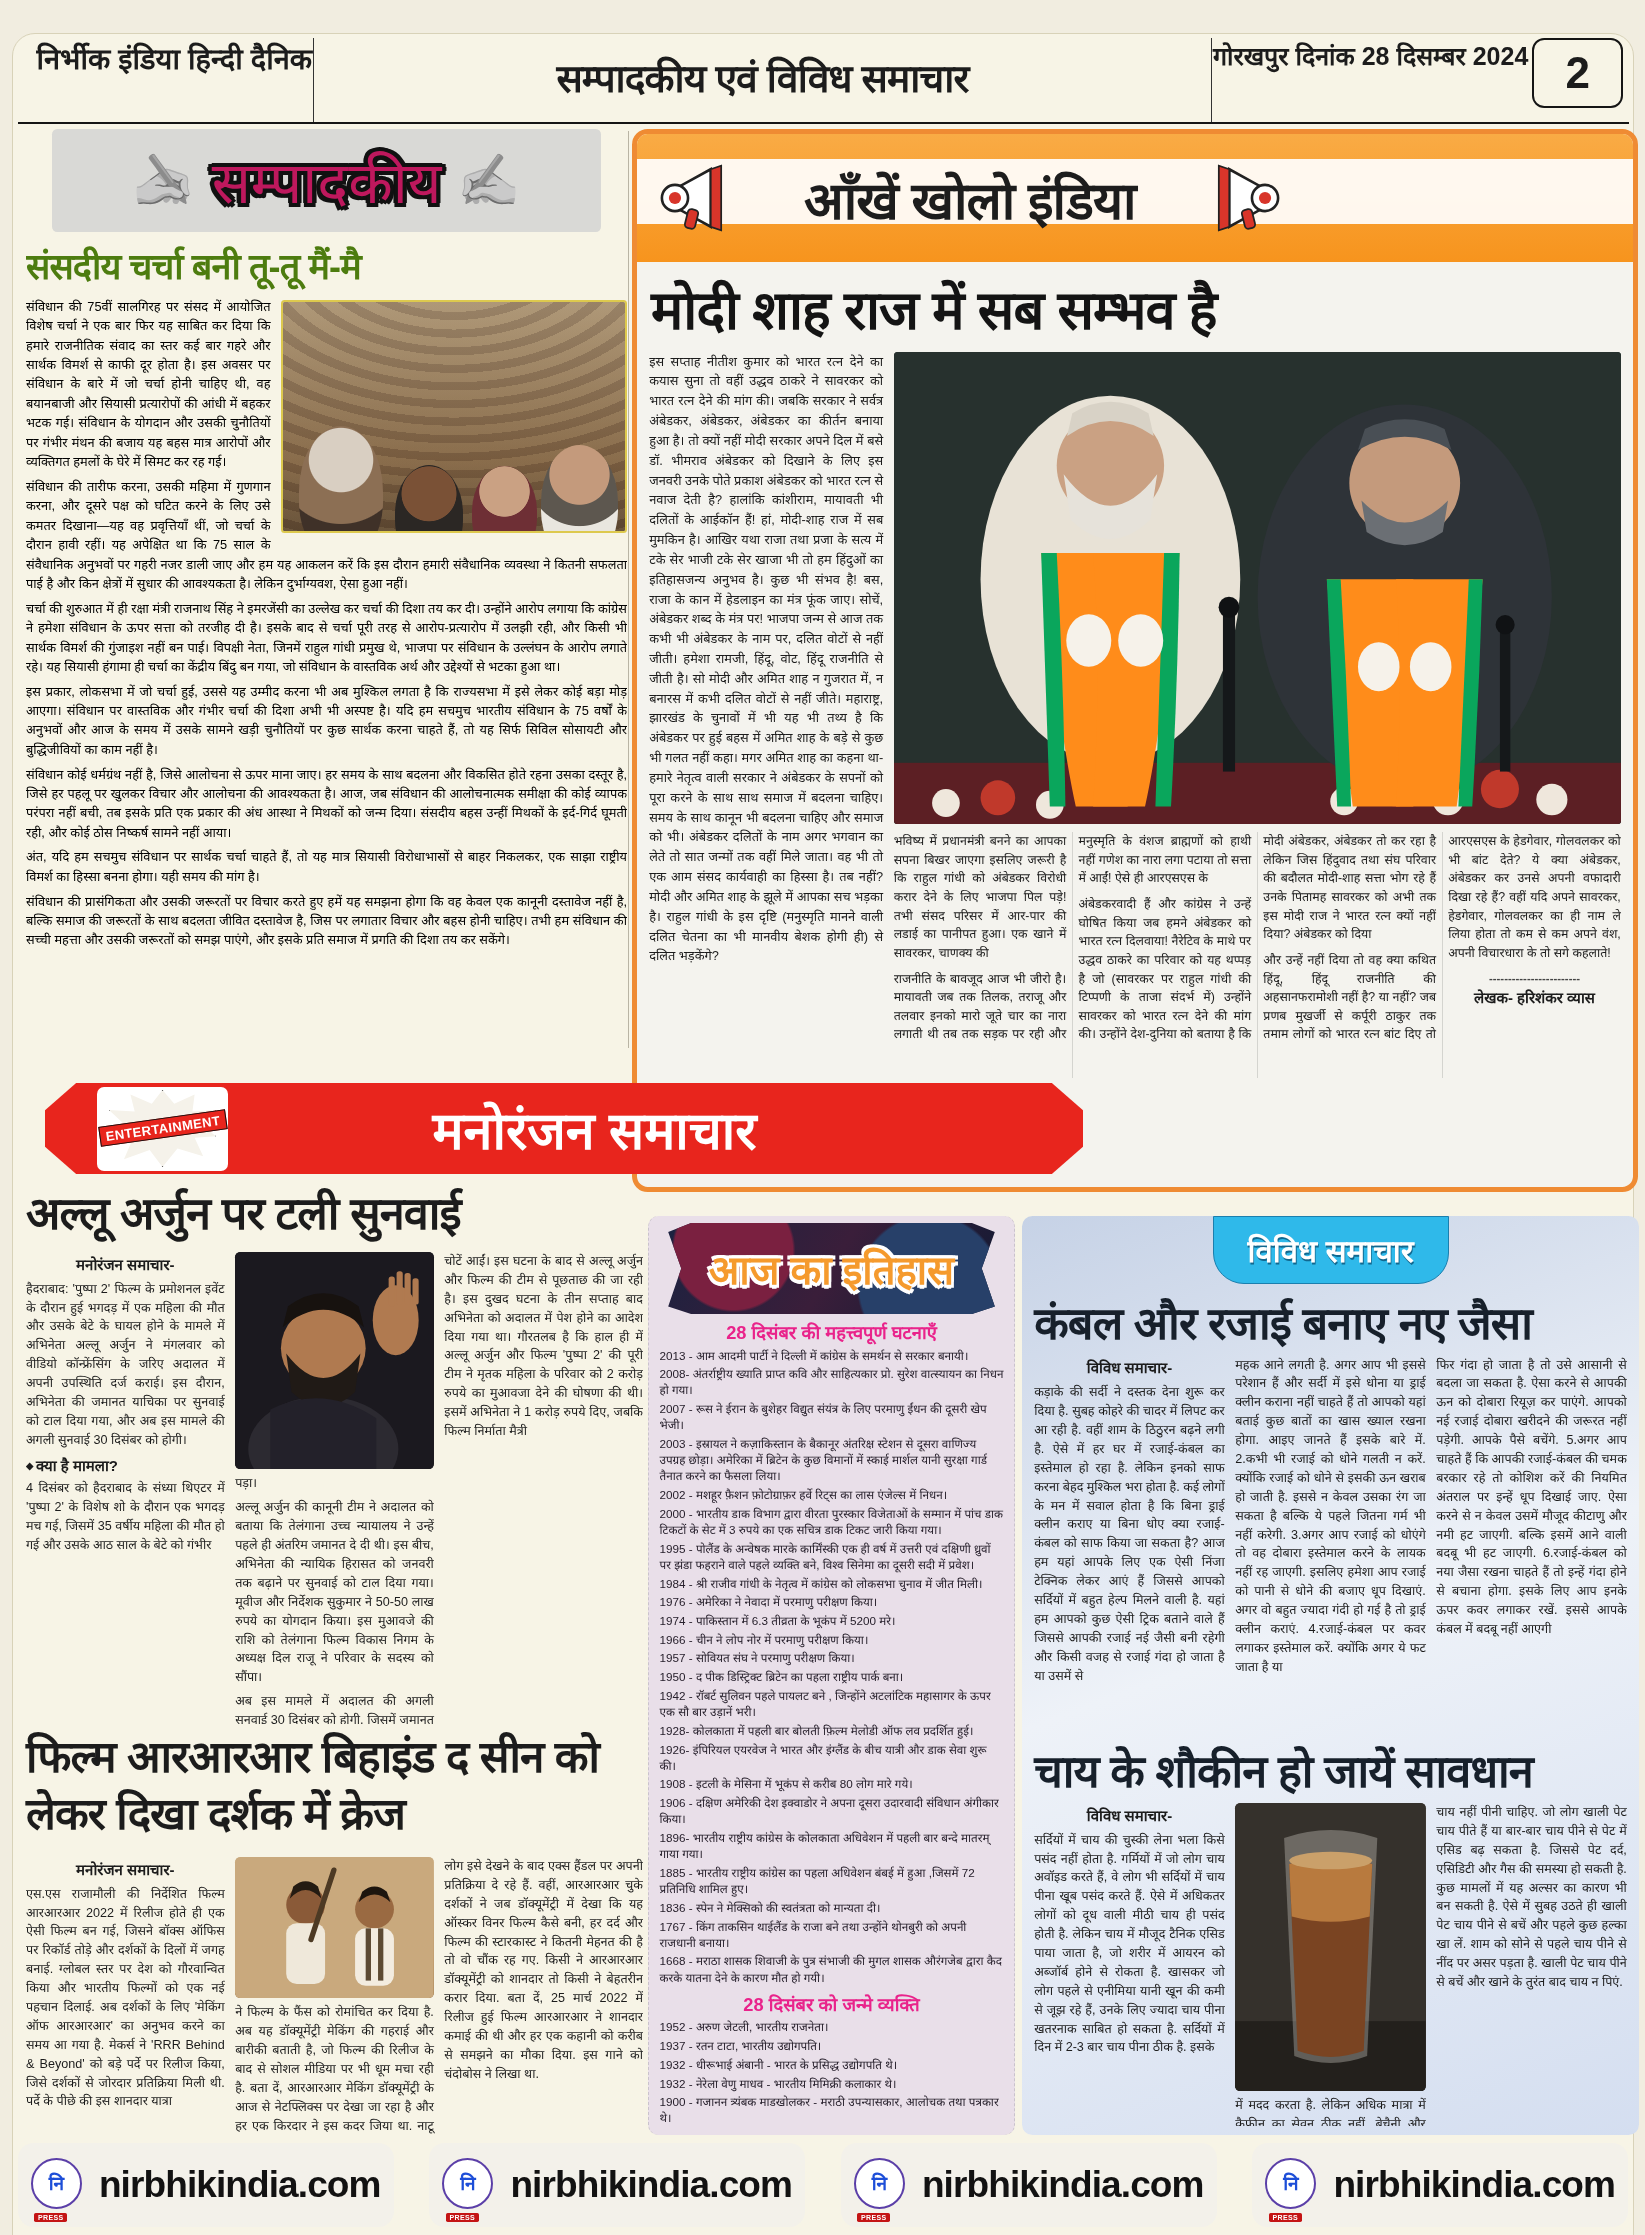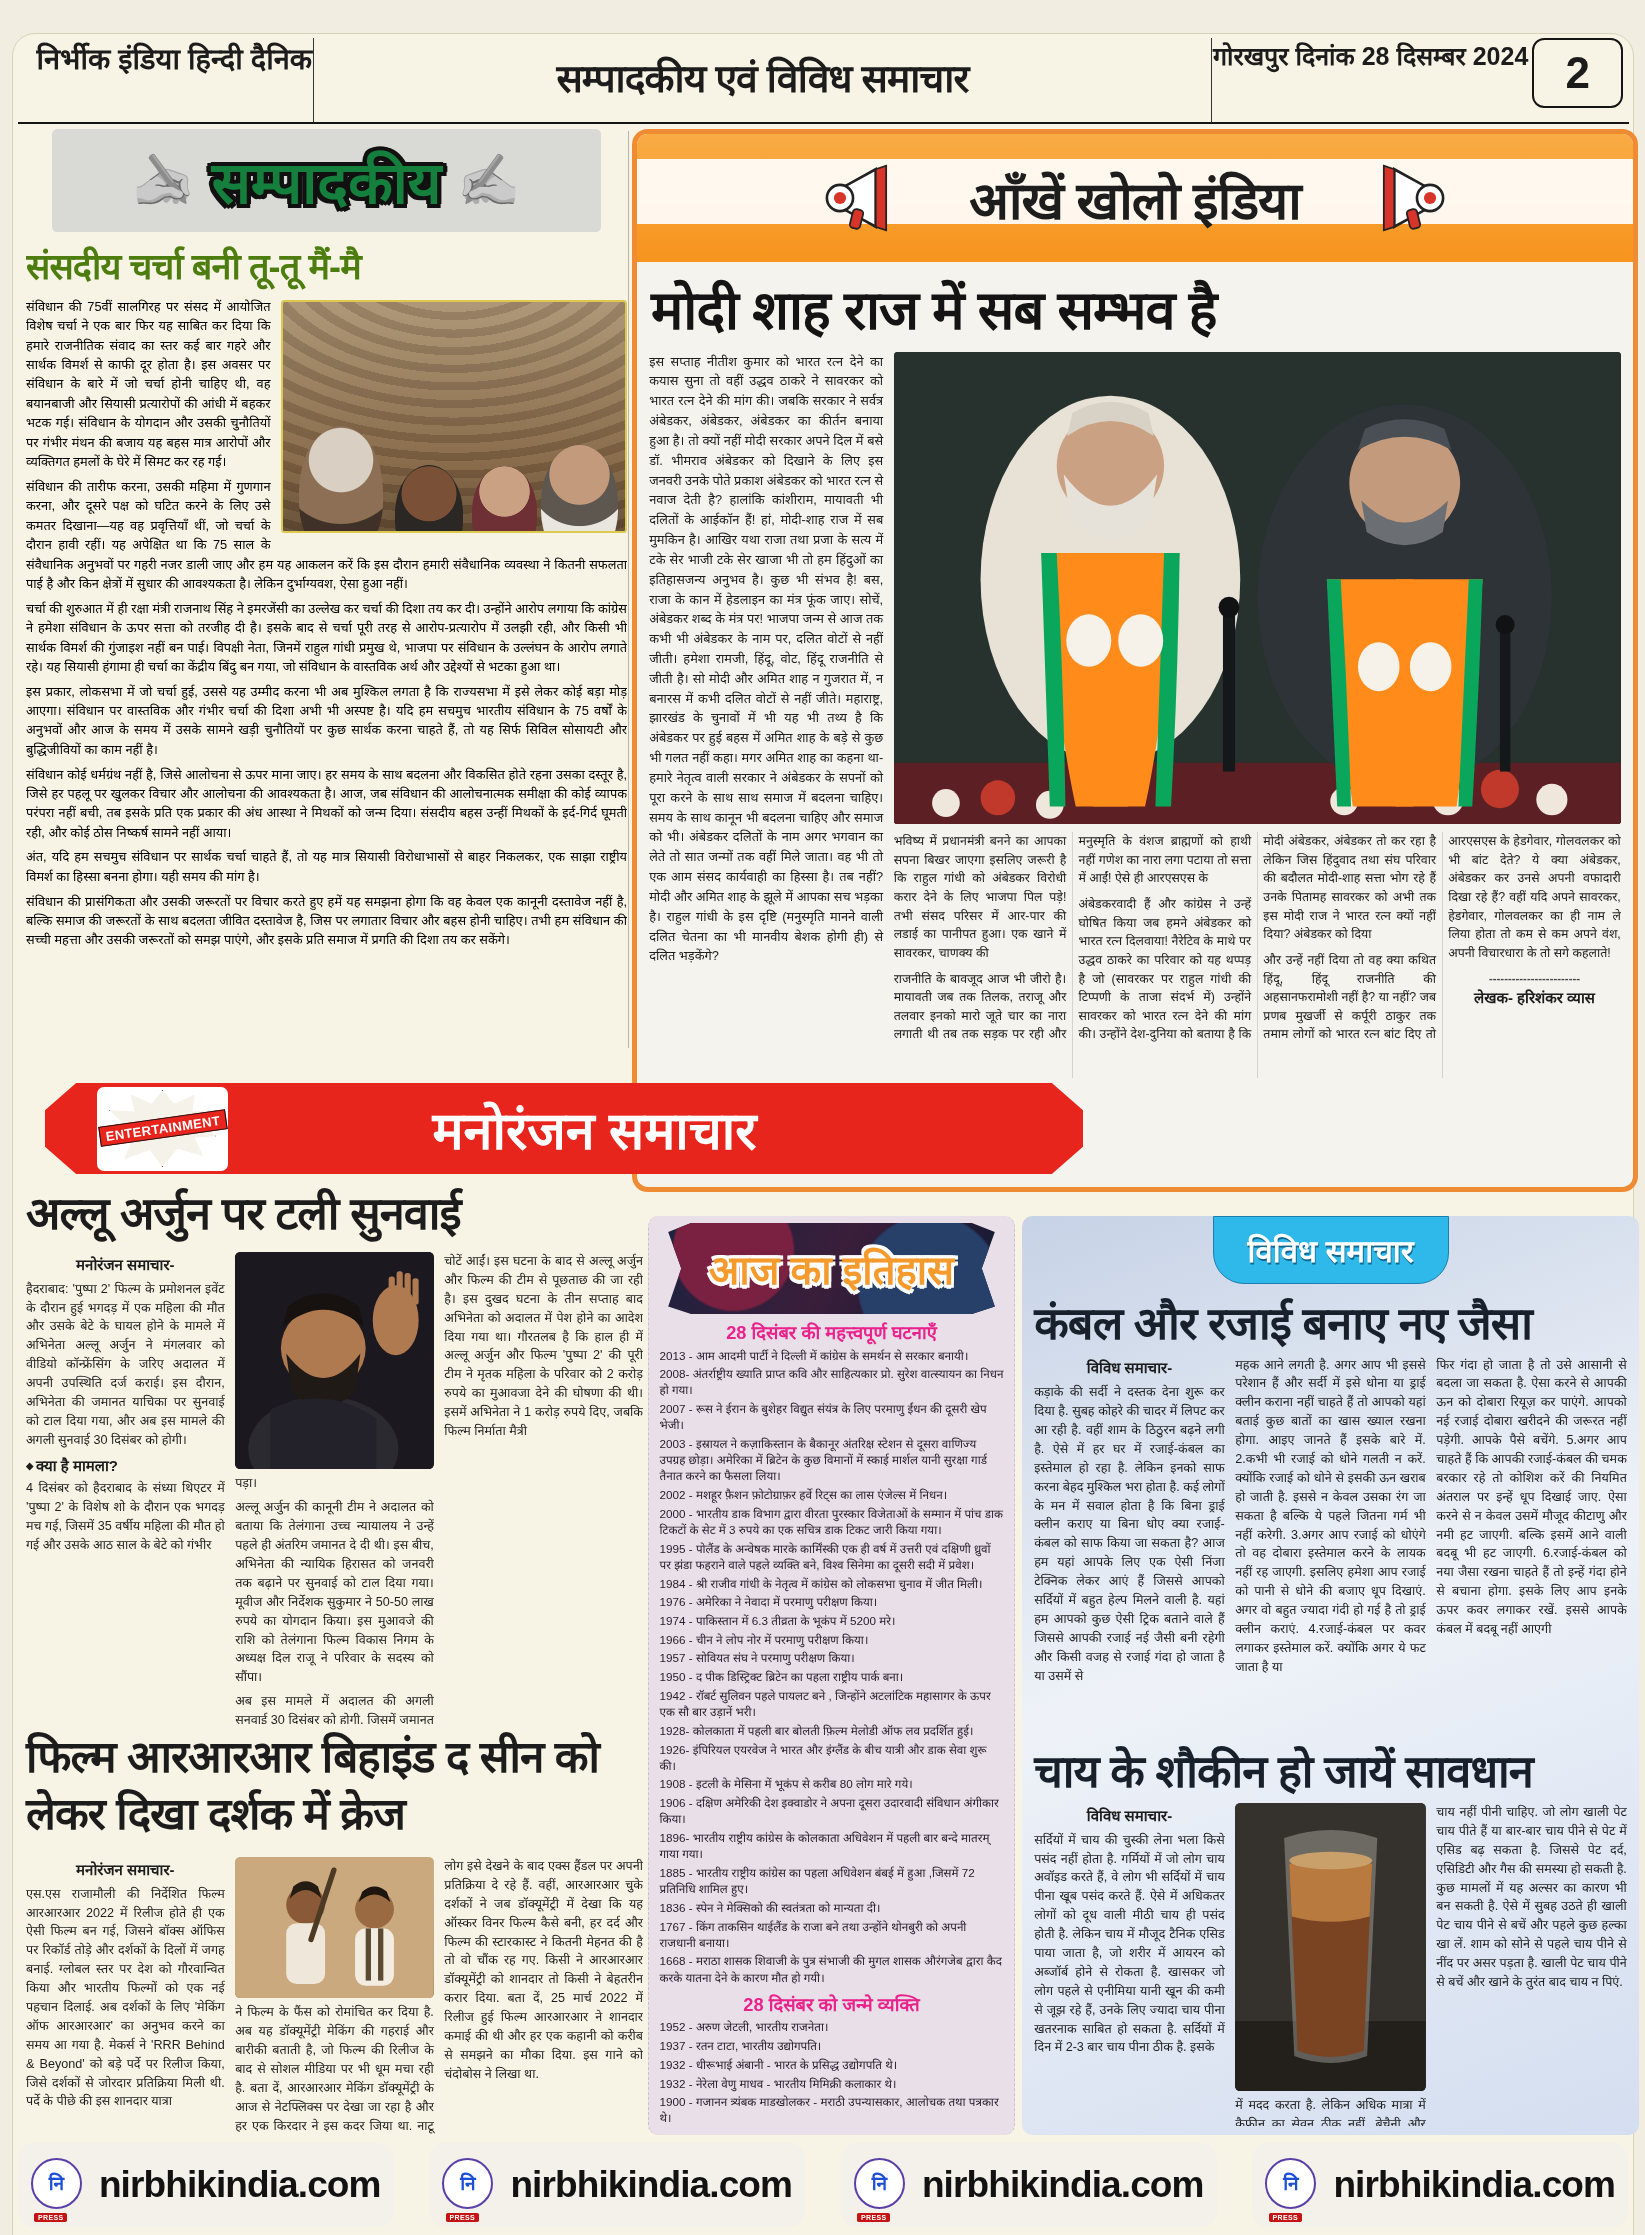--- a/index.html
+++ b/index.html
@@ -9,36 +9,36 @@
   
   .header{position:absolute;left:17.5px;top:38px;right:17.5px;height:84px;display:flex;border-bottom:2.6px solid #151515;}
   .masthead{font-size:29px;font-weight:bold;padding-left:19px;white-space:nowrap;}
   .header-center{flex:1;text-align:center;font-size:39px;font-weight:bold;letter-spacing:-0.9px;border-left:1.7px solid #333;border-right:1.7px solid #333;margin:0 1px;padding:12.2px 0;white-space:nowrap;}
   .dateline{font-size:25px;font-weight:bold;white-space:nowrap;padding-right:4px;}
   .pagenum{width:87px;height:66px;border:2.6px solid #151515;border-radius:12.2px;background:#f7f4e6;font-size:44px;font-weight:bold;display:flex;align-items:center;justify-content:center;margin-right:5.2px;}
 
   
   .editorial{position:absolute;left:26px;top:129px;width:601px;height:919px;overflow:hidden;}
   .edit-banner{position:relative;margin:0 26px;height:103px;background:#d9d9d6;border-radius:5.2px;display:flex;align-items:center;justify-content:center;}
-  .edit-banner .title{font-size:58px;font-weight:700;color:#15803d;text-shadow:-3.5px -3.5px 0 #111,3.5px -3.5px 0 #111,-3.5px 3.5px 0 #111,3.5px 3.5px 0 #111,0 4.4px 0 #111,0 -4.4px 0 #111,4.4px 0 0 #111,-4.4px 0 0 #111;}
+  .edit-banner .title{font-size:58px;font-weight:400;color:#be185d;text-shadow:-3.5px -3.5px 0 #111,3.5px -3.5px 0 #111,-3.5px 3.5px 0 #111,3.5px 3.5px 0 #111,0 4.4px 0 #111,0 -4.4px 0 #111,4.4px 0 0 #111,-4.4px 0 0 #111;}
   .hand{font-size:51px;color:#333;filter:grayscale(1);}
   .hand.left{transform:scaleX(-1);margin-right:15.7px;}
   .hand.right{margin-left:15.7px;}
   .edit-headline{font-size:36px;font-weight:900;letter-spacing:-0.9px;white-space:nowrap;margin:8.7px 0 7px 0;color:#4d7c0f;}
   .edit-body{font-size:12.8px;line-height:1.52;text-align:justify;color:#000000;}
   .edit-body .para{margin:0 0 5.2px 0;}
   .parliament{float:right;width:342px;height:229px;margin:3.5px 0 7px 10.5px;border:2.6px solid #ddc94e;border-radius:3.5px;position:relative;overflow:hidden;background:linear-gradient(180deg,#9b8precious 0%,#8a6f4e 100%);}
   .parl-bg{position:absolute;inset:0;background:
      repeating-radial-gradient(ellipse 542px 367px at 50% -70px, #a3876056 0 14px, #6e543a66 14px 26px),
      linear-gradient(180deg,#b5a184,#7c5f41 70%,#4c3a28);}
   .head{position:absolute;border-radius:50% 50% 42% 42%;}
 
   
   .modi{position:absolute;left:632px;top:129px;width:996px;height:1053px;border:5.2px solid #ef8b33;border-radius:15.7px;background:#f4f3ee;overflow:hidden;}
-  .modi-banner{position:relative;height:128px;background:linear-gradient(180deg,#f9ab45,#f7941d);display:flex;align-items:center;justify-content:center;overflow:hidden;gap:37px;}
+  .modi-banner{position:relative;height:128px;background:linear-gradient(180deg,#f9ab45,#f7941d);display:flex;align-items:center;overflow:hidden;gap:37px;}
   .modi-banner:before{content:"";position:absolute;left:0;right:0;top:24.5px;height:65px;background:rgba(255,255,255,.92);}
   .modi-banner .title{position:relative;font-size:52px;font-weight:900;color:#1d1d1d;letter-spacing:-0.9px;}
   .mega{position:relative;width:84px;height:68px;margin:0 23px;}
   .modi-headline{font-size:54px;font-weight:900;letter-spacing:-0.9px;white-space:nowrap;padding:8.7px 14px 1.7px 14px;color:#141414;}
   .modi-body{display:grid;grid-template-columns:234px 1fr;gap:10.5px;padding:5.2px 12.2px 0 12.2px;}
   .modi-col1{font-size:12.8px;line-height:1.55;text-align:justify;}
   .modi-photo{width:100%;height:472px;border-radius:3.5px;position:relative;overflow:hidden;background:linear-gradient(180deg,#37413e,#232b29 60%,#1a201e);}
   .modi-cols{column-count:4;column-gap:12.2px;column-rule:0.9px solid #d4d4cf;font-size:12.4px;line-height:1.5;text-align:justify;margin-top:8.7px;height:246px;overflow:hidden;}
   .modi-cols p{margin:0 0 7px 0;}
   .author{font-weight:bold;font-size:15px;text-align:center;}

